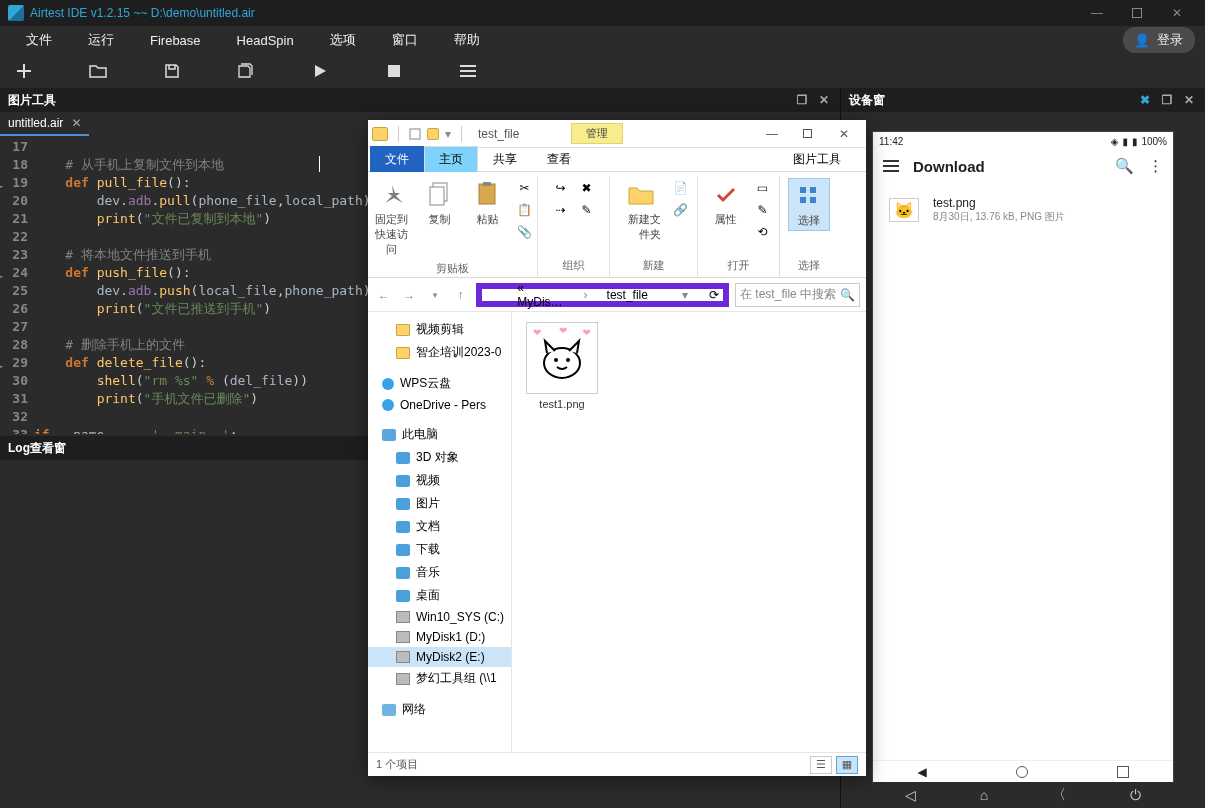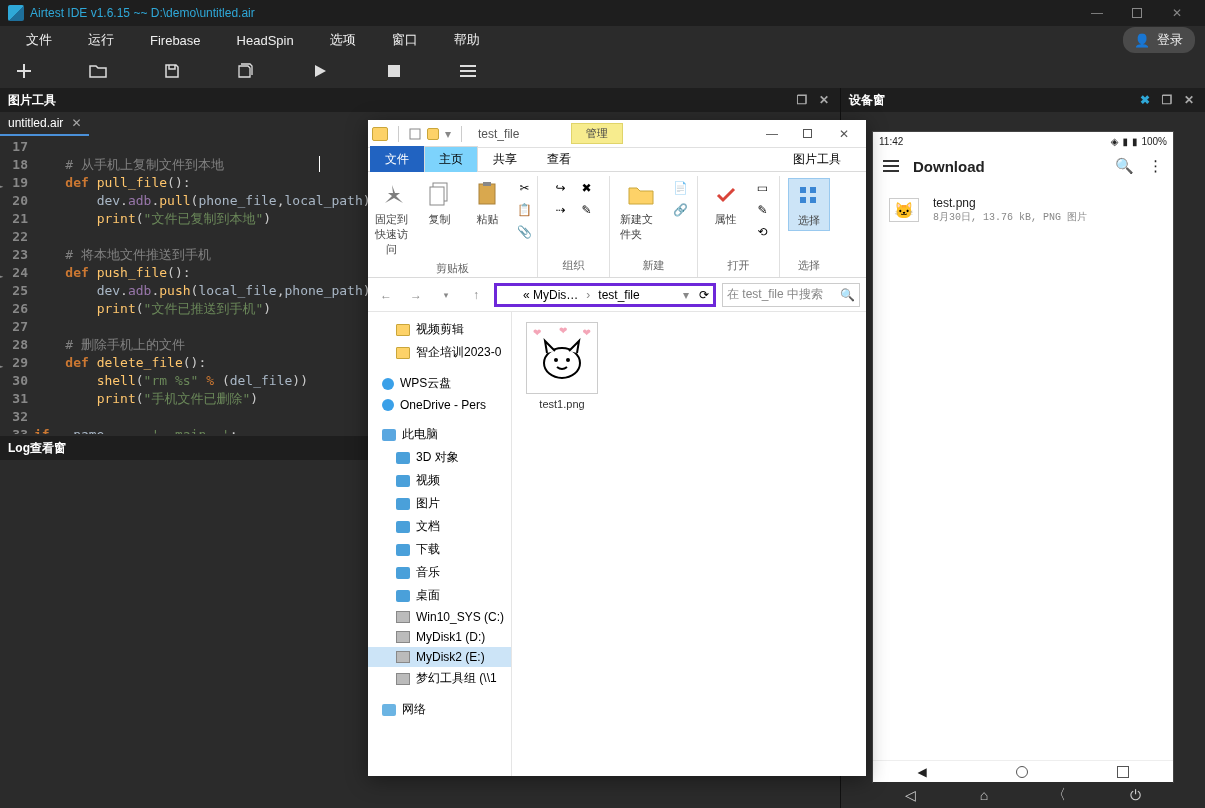--- a/index.html
+++ b/index.html
@@ -114,21 +114,21 @@
   .phone-header .spacer { flex:1; }
   .phone-list { flex:1; padding: 4px 0; }
   .phone-item {
     display:flex; align-items:center; padding: 10px 16px; gap:14px;
   }
   .phone-item .ficon { width:24px; height:18px; background:#777; border-radius:2px; }
   .phone-item .thumb {
     width:30px; height:24px; background:#fff; border:1px solid #ccc;
     display:flex; align-items:center; justify-content:center; font-size:16px;
   }
-  .phone-item .meta { color:#888; font-size:10px;font-family:Liberation Mono, monospace; }
+  .phone-item .meta { color:#888; font-size:10px; }
   .phone-navbar {
     height: 22px; background:#fff; display:flex; justify-content:space-around; align-items:center;
     border-top:1px solid #eee;
   }
   .phone-navbar .nicon { width:12px; height:12px; border:1px solid #555; }
   .phone-navbar .circle { border-radius:50%; }
   .phone-navbtns {
     height: 26px; background:#2b2b2b; display:flex; justify-content:space-around; align-items:center;
     width:300px;
   }
@@ -195,21 +195,21 @@
   .r-smallcol { display:flex; flex-direction:column; gap:2px; }
   .r-small { width:20px; height:20px; display:flex; align-items:center; justify-content:center; }
   .r-btn.sel { background:#cce4f7; border:1px solid #99c9ef; }
 
   .exp-addr {
     height:34px; display:flex; align-items:center; padding:4px 6px; gap:6px;
     border-bottom:1px solid #e5e5e5;
   }
   .nav-btn { width:24px; height:24px; display:flex; align-items:center; justify-content:center; color:#888; }
   .addr-box {
-    flex:1; height:24px; border:3px solid #6d28d9; display:flex; align-items:center; padding:0 4px; gap:4px;
+    flex:1; height:24px; border:6px solid #6d28d9; display:flex; align-items:center; padding:0 4px; gap:15px;
   }
   .addr-box .crumb { padding:0 4px; }
   .addr-box .caret { color:#888; }
   .search-box {
     width:138px; height:24px; border:1px solid #ccc; display:flex; align-items:center; padding:0 4px;
     color:#888; gap:4px;
   }
 
   .exp-body {
     flex:1; display:flex; overflow:hidden;
@@ -252,21 +252,21 @@
   .exp-status .view-btn { width:22px; height:18px; border:1px solid #ccc; margin-left:4px; display:flex; align-items:center; justify-content:center; }
   .exp-status .view-btn.active { background:#cce4f7; border-color:#5aa7e0; }
 
   svg { display:block; }
 </style>
 </head>
 <body>
 
 <div class="titlebar">
   <div class="logo"></div>
-  <span>Airtest IDE v1.6.15 ~~ D:\demo\untitled.air</span>
+  <span>Airtest IDE v1.2.15 ~~ D:\demo\untitled.air</span>
   <div class="spacer"></div>
   <div class="win-btn">—</div>
   <div class="win-btn">
       <div class="win-rect"></div>
     </div>
   <div class="win-btn">✕</div>
 </div>
 
 <div class="menubar">
   <div class="menu-item">文件</div>
@@ -505,21 +505,21 @@
       <div class="label">组织</div>
     </div>
     <div class="ribbon-group" style="width:88px;">
       <div class="ribbon-row">
         <div class="r-btn big">
           <div class="ricon">
               <svg width="28" height="22">
                 <path d="M2 4h8l3 3h13v13H2z" fill="#fdd268" stroke="#caa63a"></path>
               </svg>
             </div>
-          <span style="text-align:left;">新建文件夹</span>
+          <span style="text-align:right;">新建文件夹</span>
         </div>
         <div class="r-smallcol">
           <div class="r-small">📄</div>
           <div class="r-small">🔗</div>
         </div>
       </div>
       <div class="label">新建</div>
     </div>
     <div class="ribbon-group" style="width:82px;">
       <div class="ribbon-row">
@@ -661,13 +661,19 @@
             <circle cx="19" cy="27" r="2" fill="#000"></circle>
               <circle cx="31" cy="27" r="2" fill="#000"></circle>
             <path d="M20 34 q5 4 10 0" fill="none" stroke="#000" stroke-width="2"></path>
           </svg>
         </div>
         <div class="fname">test1.png</div>
       </div>
     </div>
   </div>
 
+  <div class="exp-status">
+    <span>1 个项目</span>
+    <div class="spacer"></div>
+    <div class="view-btn">☰</div>
+    <div class="view-btn active">▦</div>
+  </div>
 </div>
 
 </body></html>

